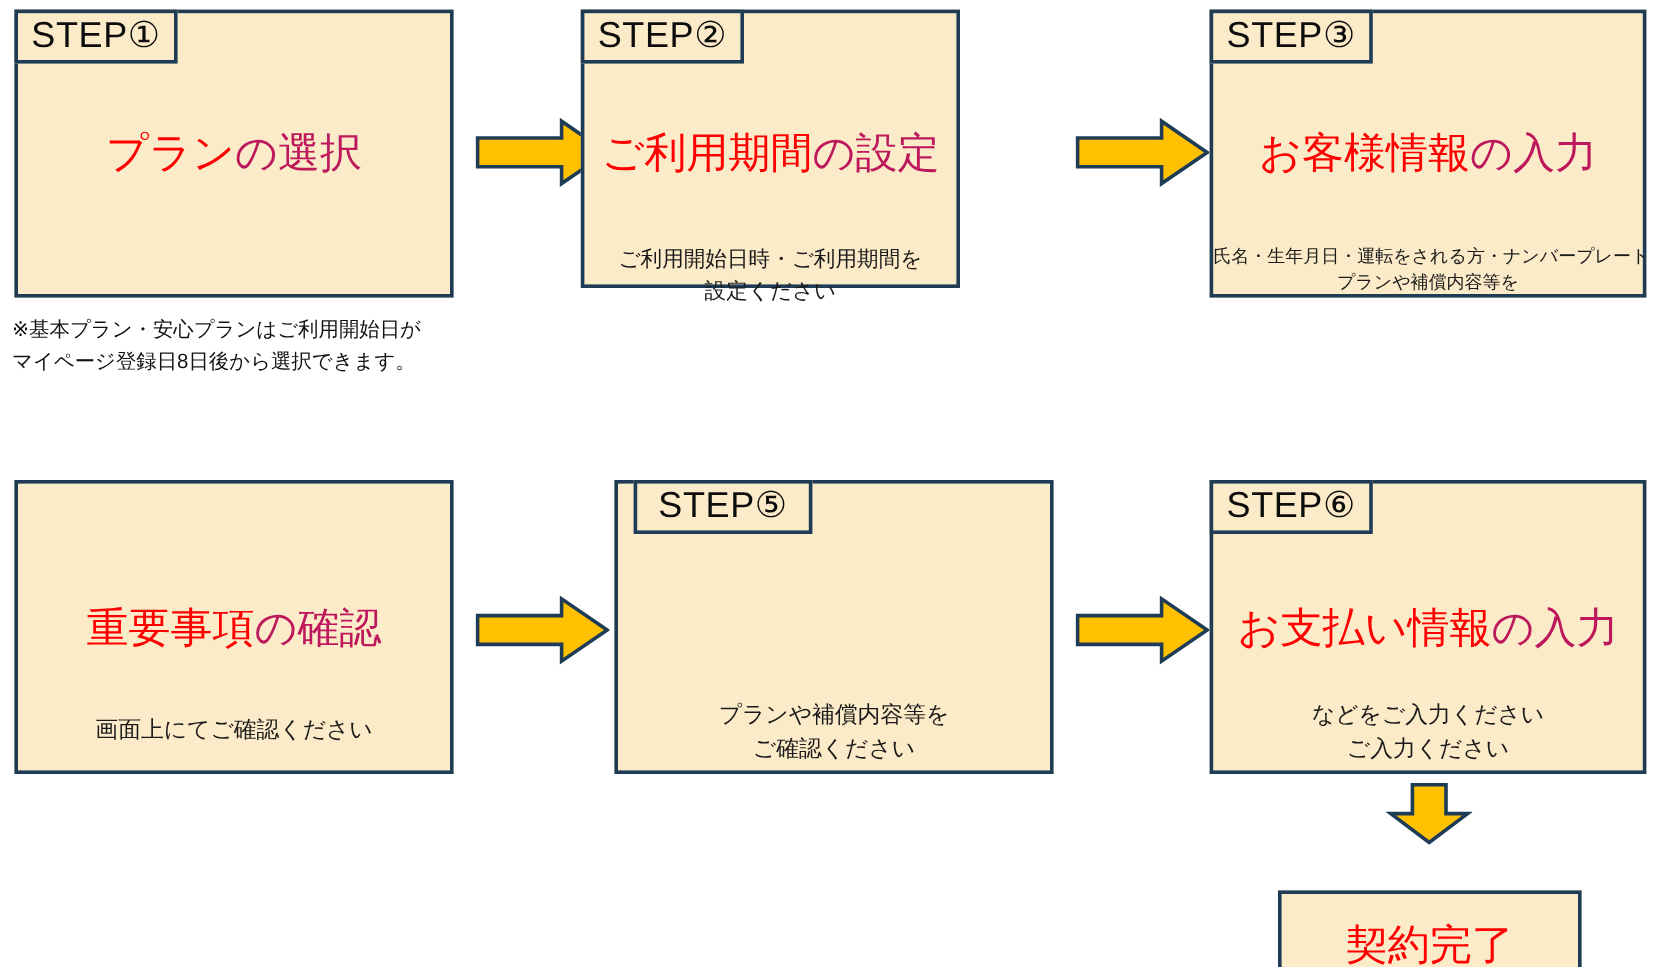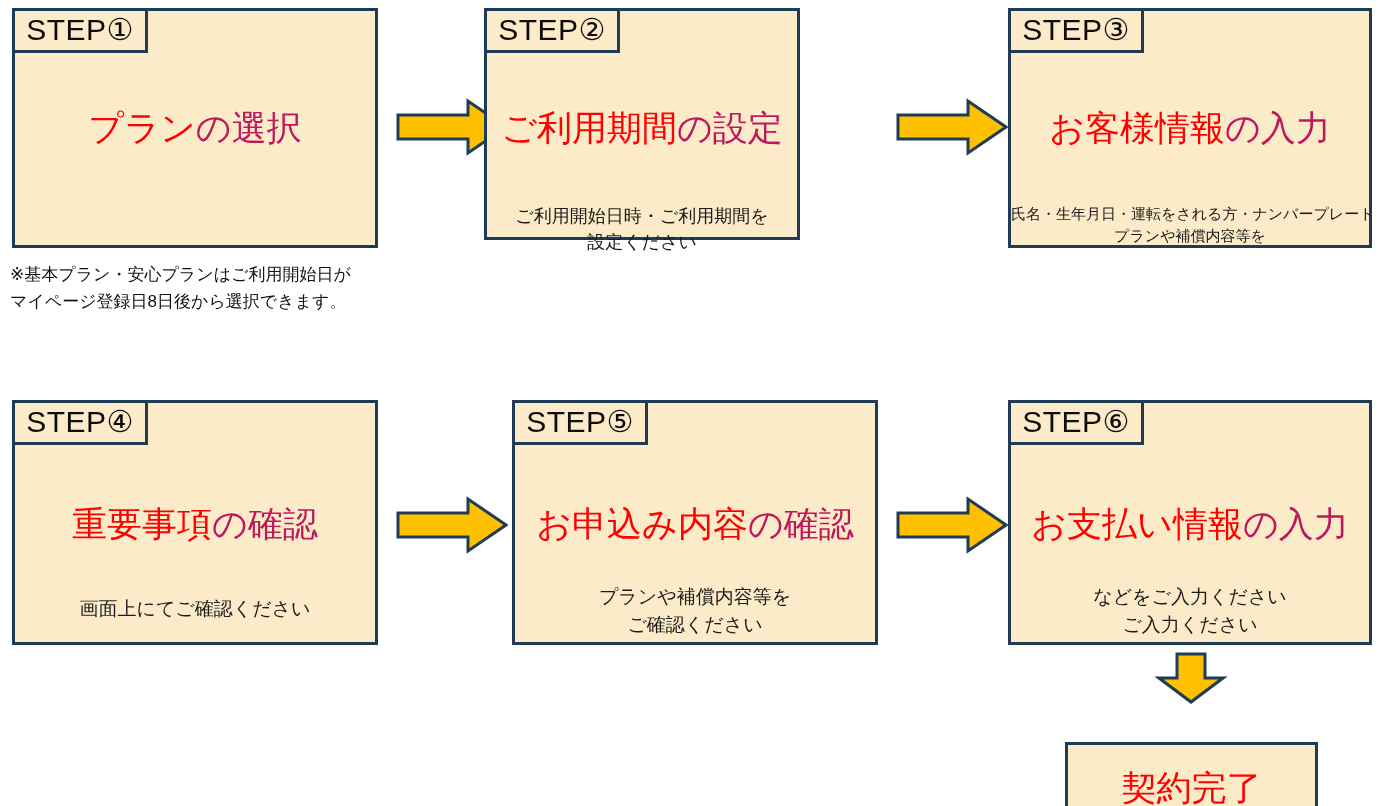--- a/index.html
+++ b/index.html
@@ -149,43 +149,37 @@
     <span class="line">プランや補償内容等を</span>
   </div>
 </div>
 
 <div class="footnote" style="left:10px; top:261px;">
   <span class="line">※基本プラン・安心プランはご利用開始日が</span>
   <span class="line">マイページ登録日8日後から選択できます。</span>
 </div>
 
 <div class="step-card" style="left:12px; top:400px; width:366px; height:245px;">
-  <div class="step-badge" style="width:136px; height:45px;">
-    <span class="step-badge-label">STEP④</span>
-  </div>
   <div class="step-title" style="top:100px;">
     <span class="accent">重要事項</span><span class="plain">の確認</span>
   </div>
   <div class="step-desc" style="top:192px; font-size:19px;">
     <span class="line">画面上にてご確認ください</span>
   </div>
 </div>
 
 <div class="arrow-right" style="left:396px; top:496px; width:112px; height:58px;">
   <svg width="112" height="58" viewBox="0 0 112 58" aria-hidden="true">
     <polygon points="2,17 72,17 72,3 110,29 72,55 72,41 2,41" fill="#FFC000" stroke="#1F3C57" stroke-width="3" stroke-linejoin="miter"></polygon>
   </svg>
 </div>
 
 <div class="step-card" style="left:512px; top:400px; width:366px; height:245px;">
-  <div class="step-badge" style="width:136px; height:45px;">
+  <div class="step-badge" style="width:149px; height:45px;margin-left:16px;">
     <span class="step-badge-label">STEP⑤</span>
-  </div>
-  <div class="step-title" style="top:100px;">
-    <span class="accent">お申込み内容</span><span class="plain">の確認</span>
   </div>
   <div class="step-desc" style="top:180px; font-size:19px;">
     <span class="line">プランや補償内容等を</span>
     <span class="line">ご確認ください</span>
   </div>
 </div>
 
 <div class="arrow-right" style="left:896px; top:496px; width:112px; height:58px;">
   <svg width="112" height="58" viewBox="0 0 112 58" aria-hidden="true">
     <polygon points="2,17 72,17 72,3 110,29 72,55 72,41 2,41" fill="#FFC000" stroke="#1F3C57" stroke-width="3" stroke-linejoin="miter"></polygon>

